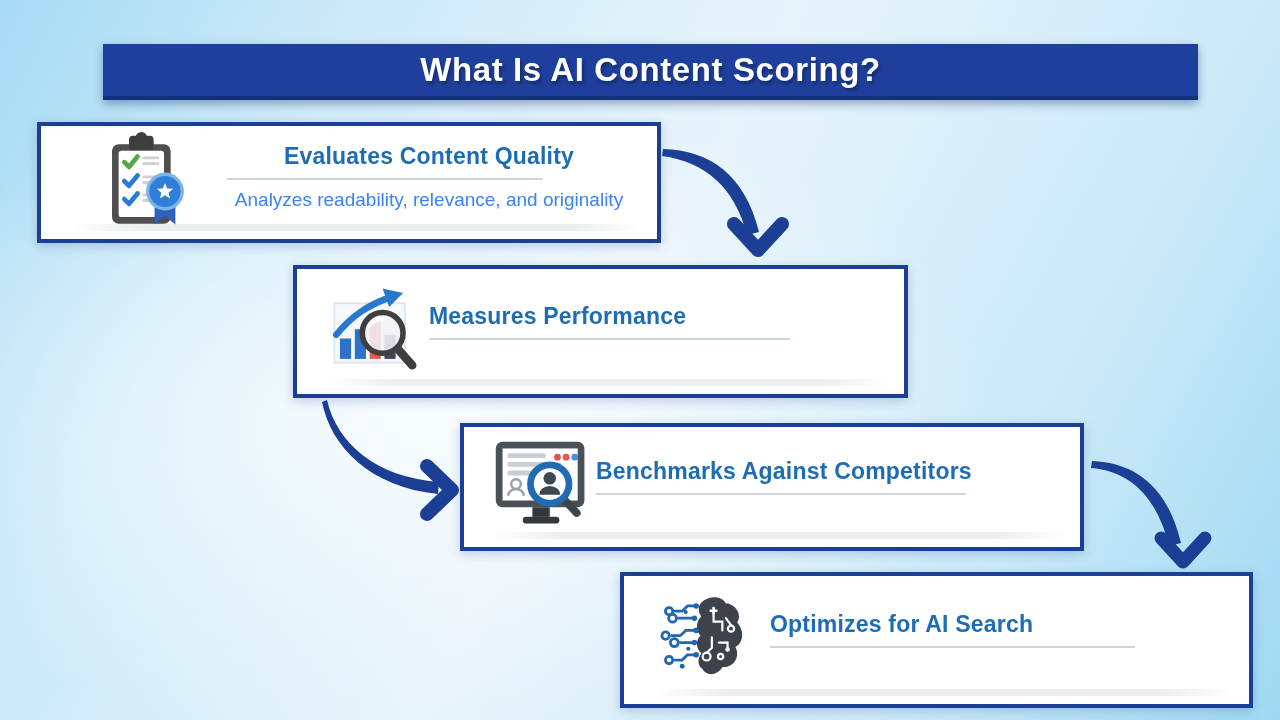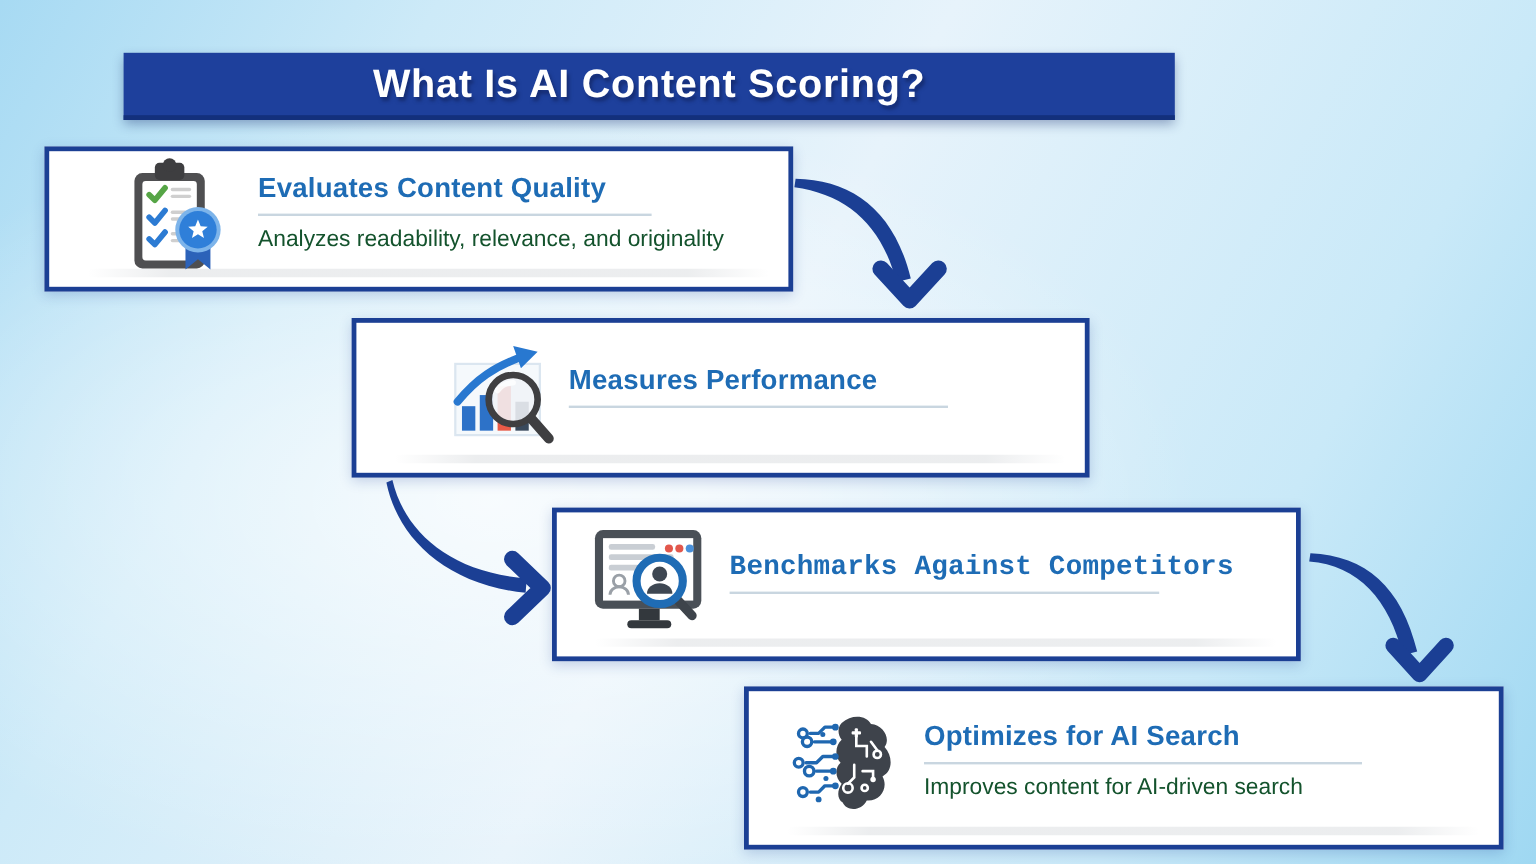--- a/index.html
+++ b/index.html
@@ -8,59 +8,59 @@
 
   .stage{
     position:relative; width:1280px; height:720px;
     background:
       radial-gradient(ellipse 820px 460px at 32% 58%, rgba(255,255,255,.78) 0%, rgba(255,255,255,0) 72%),
       linear-gradient(118deg, #a7daf3 0%, #cdeaf8 22%, #e7f3fb 48%, #c9e9f8 78%, #9fd8f2 100%);
   }
 
   
   .header{
-    position:absolute; left:103px; top:44px; width:876px; height:56px;
+    position:absolute; left:103px; top:44px; width:1095px; height:56px;
     background:#1e409c; border-bottom:4px solid #13307c;
     display:flex; align-items:center; justify-content:center;
     box-shadow:0 4px 9px rgba(18,42,108,.38);
   }
   .header h1{
     color:#ffffff; font-size:33px; font-weight:bold; letter-spacing:.6px;
     text-shadow:2px 3px 3px rgba(14,30,82,.55);
   }
 
   
   .card{
     position:absolute; background:#ffffff; border:4px solid #1b3f94;
     display:flex; align-items:center;
     box-shadow:0 3px 10px rgba(27,63,148,.22);
   }
   .icon{ flex:0 0 auto; display:block; }
   .icon svg{ width:100%; height:100%; display:block; }
   .text{ flex:1; display:flex; flex-direction:column; justify-content:center; padding-right:26px; transform:translateY(-6px); }
   .title{ color:#1e6cb5; font-size:23px; font-weight:bold; letter-spacing:.2px; }
   .divider{ height:2px; background:#c9d6e0; margin:8px 0 9px; width:calc(100% - 88px); }
-  .subtitle{ color:#14532d; font-size:19px; }
+  .subtitle{ color:#3b82f6; font-size:19px; }
   .card-shadow{
     position:absolute; left:32px; right:16px; bottom:8px; height:7px; border-radius:4px;
     background:linear-gradient(90deg, rgba(120,130,140,0) 0%, rgba(120,130,140,.14) 12%,
                rgba(120,130,140,.14) 88%, rgba(120,130,140,0) 100%);
   }
 
   .c1{ left:37px;  top:122px; width:624px; height:121px; }
   .c1 .icon{ margin-left:54px; width:104px; height:104px; }
-  .c1 .text{ margin-left:16px; }
-
-  .c2{ left:293px; top:265px; width:615px; height:133px;padding-left:45px; }
+  .c1 .text{ margin-left:28px;text-align:center; }
+
+  .c2{ left:293px; top:265px; width:615px; height:133px; }
   .c2 .icon{ margin-left:30px; width:102px; height:102px; }
   .c2 .text{ margin-left:0px; }
 
   .c3{ left:460px; top:423px; width:624px; height:128px; }
   .c3 .icon{ margin-left:26px; width:106px; height:106px; }
-  .c3 .text{ margin-left:12px;font-family:Liberation Mono, monospace; }
+  .c3 .text{ margin-left:0; }
 
   .c4{ left:620px; top:572px; width:633px; height:136px; }
   .c4 .icon{ margin-left:32px; width:96px; height:96px; }
   .c4 .text{ margin-left:18px; }
 
   
   .arrow{ position:absolute; }
   .a1{ left:650px; top:140px; width:160px; height:130px; }
   .a2{ left:315px; top:395px; width:150px; height:130px; }
   .a3{ left:1080px; top:455px; width:140px; height:120px; }
@@ -199,21 +199,20 @@
           <circle cx="46" cy="72" r="3.2"></circle>
             <circle cx="34" cy="23" r="2.4"></circle>
           <circle cx="37" cy="65" r="2.4"></circle>
             <circle cx="30" cy="85" r="2.8"></circle>
         </g>
       </svg>
     </span>
     <div class="text">
       <h2 class="title">Optimizes for AI Search</h2>
       <div class="divider"></div>
-      <p class="subtitle">Improves content for AI-driven search</p>
     </div>
     <div class="card-shadow"></div>
   </div>
 
   <svg class="arrow a1" viewBox="0 0 160 130">
     <path d="M13 9 C 60 10, 95 35, 109 92 L 97 95 C 85 48, 56 22, 12 16 Z" fill="#1b3f94"></path>
     <path d="M84 84 L 108 110 L 132 84" stroke="#1b3f94" stroke-width="14" fill="none" stroke-linecap="round" stroke-linejoin="round"></path>
   </svg>
 
   <svg class="arrow a2" viewBox="0 0 150 130">

